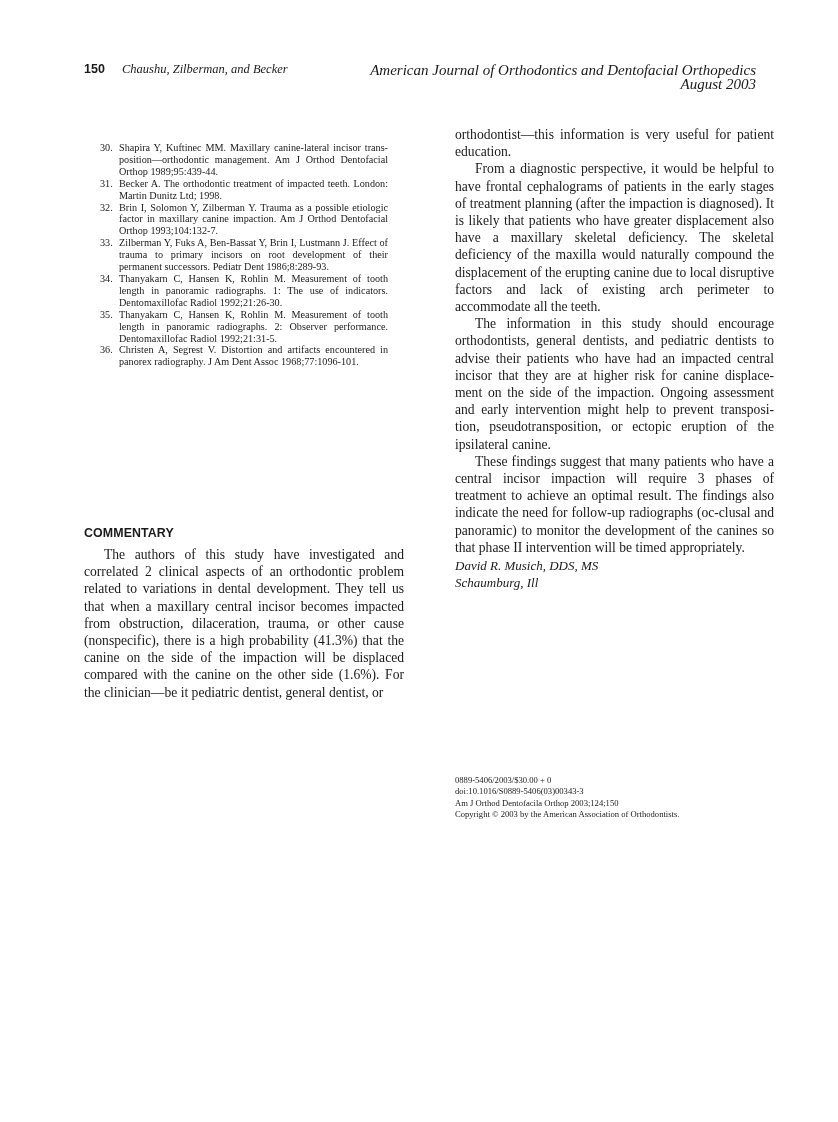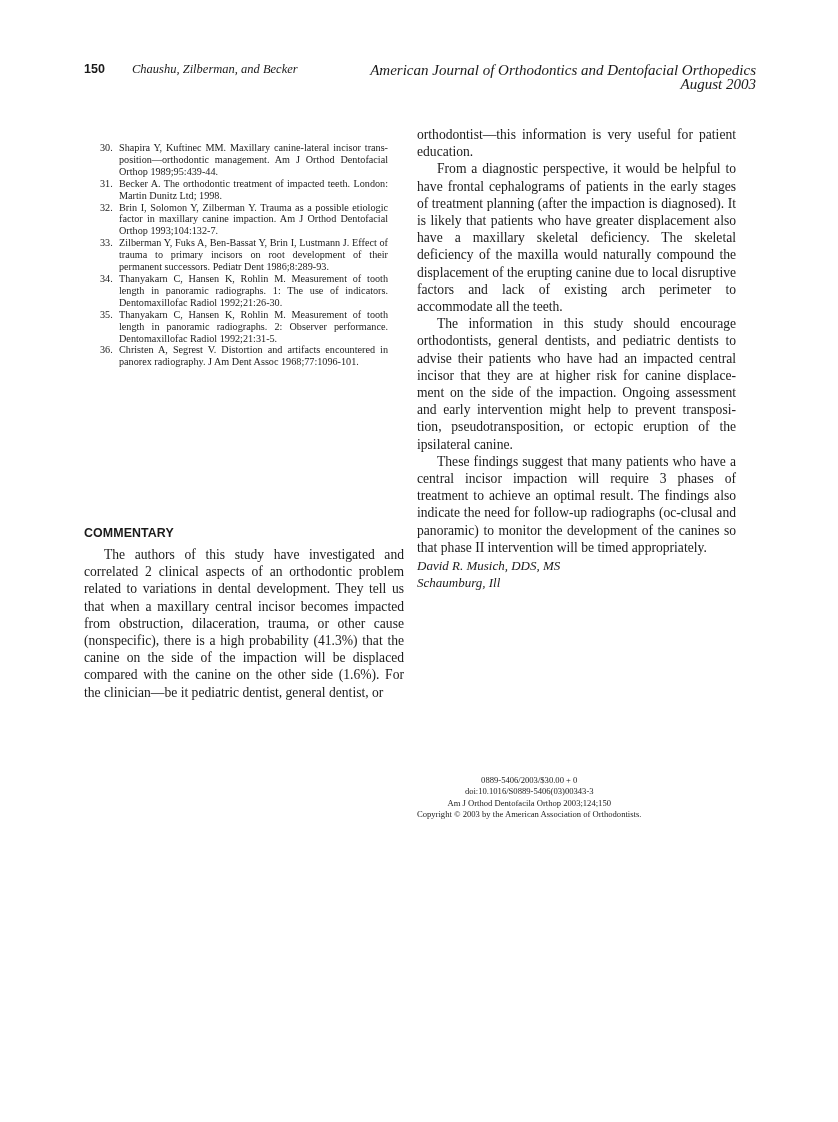--- a/index.html
+++ b/index.html
@@ -1,42 +1,42 @@
 <!DOCTYPE html>
 <html><head>
 <meta charset="utf-8">
 <style>
   html, body { margin: 0; padding: 0; background: #ffffff; }
   body { width: 838px; height: 1122px; position: relative; overflow: hidden;
          font-family: "Liberation Serif", "DejaVu Serif", serif; color: #1a1a1a; }
 
   .header { position: absolute; top: 62px; left: 84px; width: 672px; height: 34px; }
   .header .left { position: absolute; left: 0; top: 0; font-size: 12.5px; }
-  .header .page-num { font-family: "Liberation Sans", "DejaVu Sans", sans-serif; font-weight: bold; font-size: 12.5px; margin-right: 24px; }
+  .header .page-num { font-family: "Liberation Sans", "DejaVu Sans", sans-serif; font-weight: bold; font-size: 12.5px; margin-right: 14px; }
   .header .authors { font-style: italic; font-size: 12.5px; text-align: center; }
   .header .right { position: absolute; right: 0; top: 1px; text-align: right; font-style: italic; font-size: 15px; line-height: 14px; }
 
   .col { position: absolute; top: 126px; }
   .col-left { left: 84px; width: 320px; }
-  .col-right { left: 417px; width: 319px; }
+  .col-right { left: 455px; width: 319px; }
 
   .refs { margin: 16px; padding: 0; list-style: none; font-size: 10.2px; line-height: 11.9px; }
   .refs li { position: relative; padding-left: 19px; text-align: justify; margin-bottom: 0; }
   .refs li .num { position: absolute; left: 0; top: 0; }
 
   .section-title { font-family: "Liberation Sans", "DejaVu Sans", sans-serif; font-weight: bold; font-size: 12.4px; margin: 0; position: absolute; top: 400px; left: 0; letter-spacing: 0.1px; }
 
   .body-text { font-size: 13.6px; line-height: 17.2px; text-align: justify; margin: 0; hyphens: manual; }
   .body-text.indent { text-indent: 20px; }
 
   .commentary-body { position: absolute; top: 420px; left: 0; width: 320px; }
 
   .signature { font-style: italic; font-size: 13px; line-height: 17px; text-align: left; margin-top: 1px; }
 
-  .footer-block { position: absolute; top: 649px; left: 0; font-size: 8.6px; line-height: 11.3px; text-align: center; }
+  .footer-block { position: absolute; top: 649px; left: 0; font-size: 8.6px; line-height: 11.3px; }
 </style>
 </head>
 <body>
 
 <div class="header">
   <div class="left">
     <span class="page-num">150</span>
     <span class="authors">Chaushu, Zilberman, and Becker</span>
   </div>
   <div class="right">

